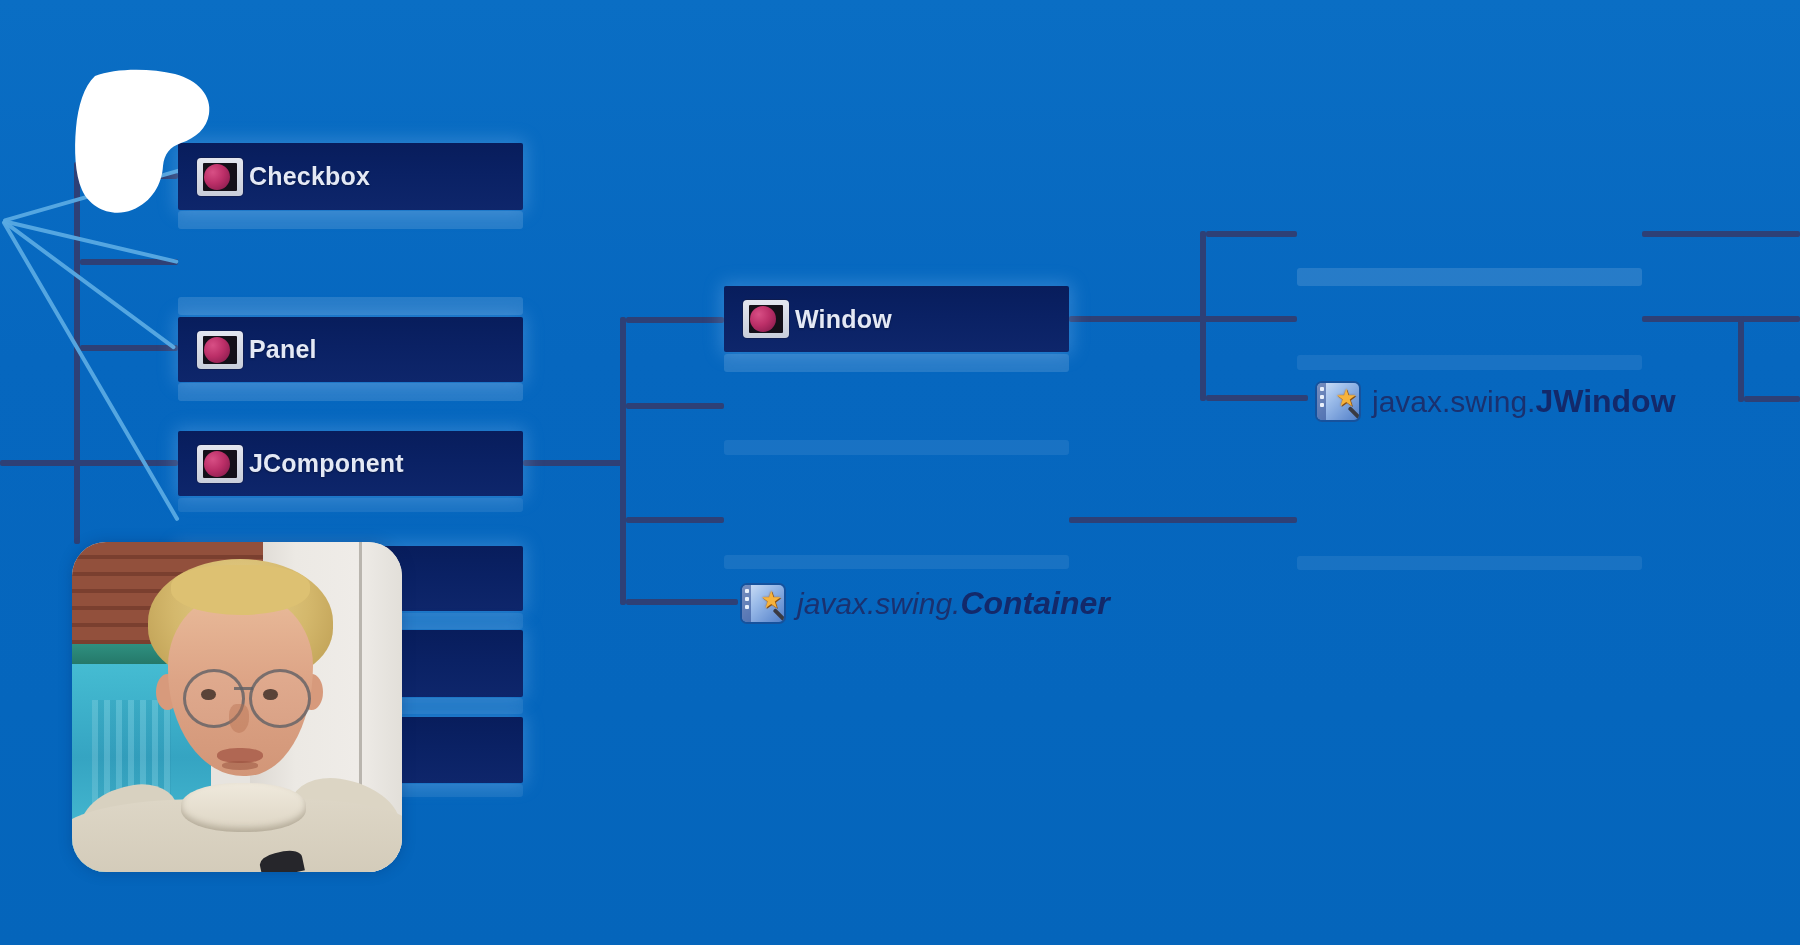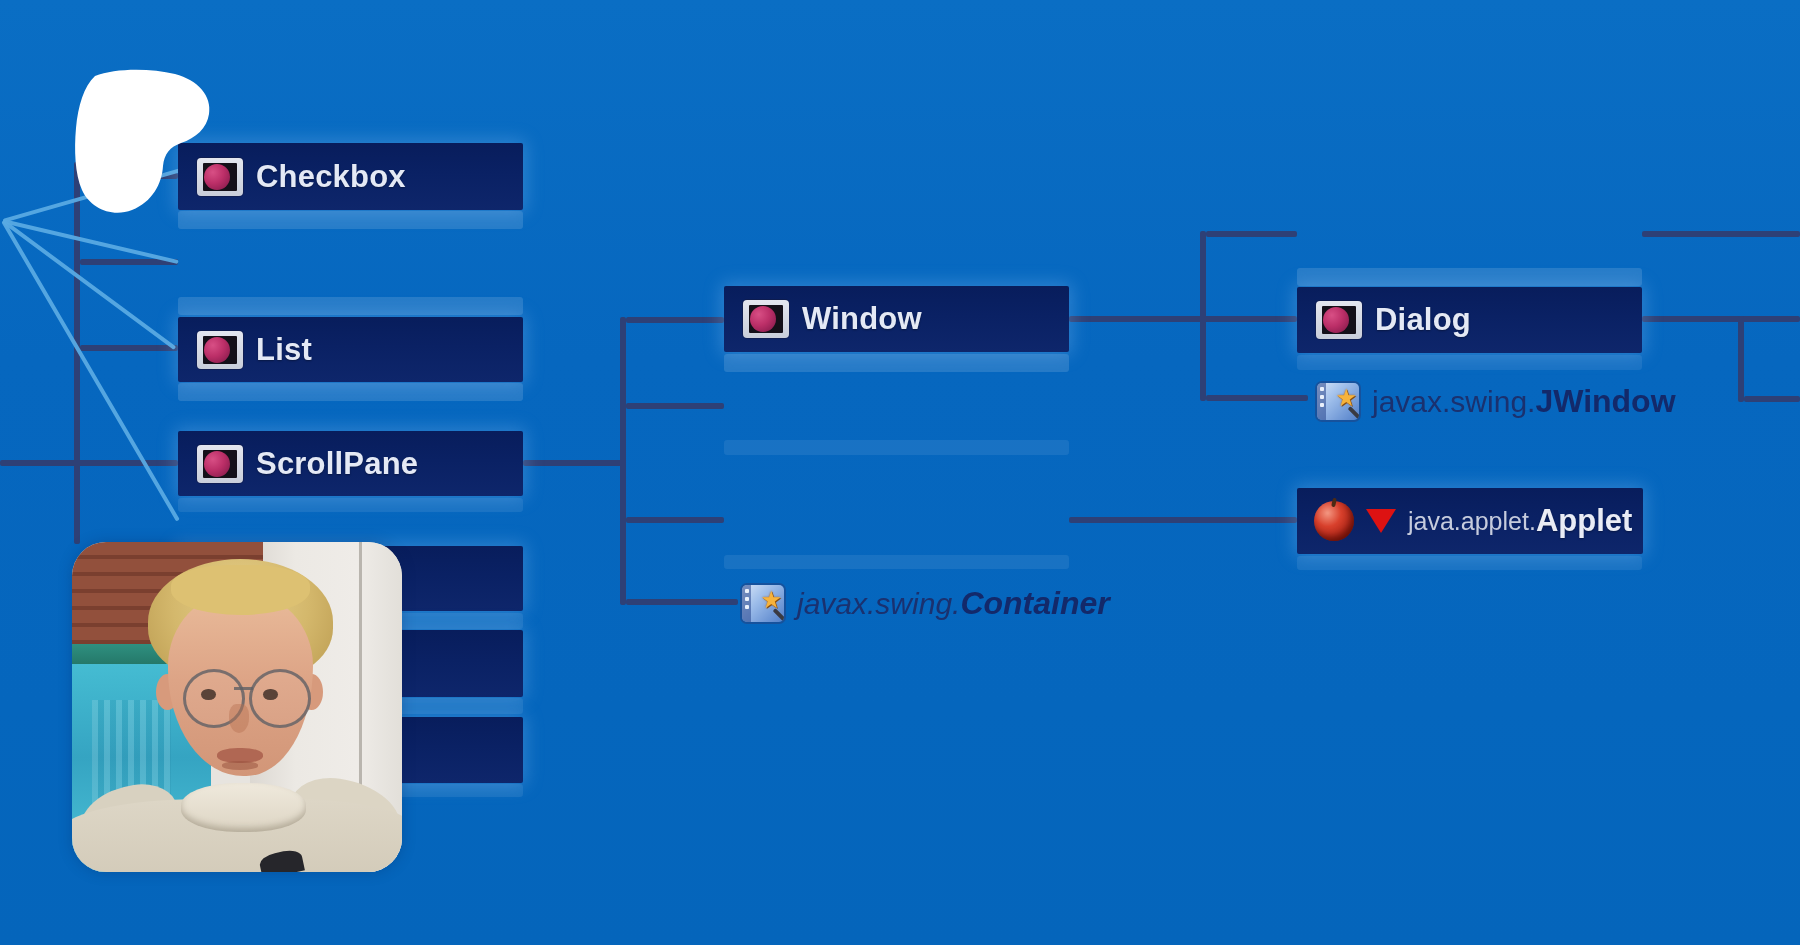--- a/index.html
+++ b/index.html
@@ -12,21 +12,21 @@
   .stripe.faint{background:rgba(255,255,255,0.08);}
   .ln{position:absolute;background:#2e4076;border-radius:2px;}
   .ray{position:absolute;height:4px;background:#59aae3;transform-origin:0 50%;border-radius:2px;opacity:.95;}
   .cbox{
     position:absolute;display:flex;align-items:center;
     background:linear-gradient(180deg,#081d5c 0%,#0a2164 45%,#0e266b 100%);
     border-radius:2px;
     box-shadow:0 0 18px 3px rgba(150,200,250,0.28);
   }
   .clabel{
-    margin-left:13px;font-size:31px;font-weight:700;color:#e4e9f5;
+    margin-left:6px;font-size:25px;font-weight:700;color:#e4e9f5;
     letter-spacing:.2px;text-shadow:0 1px 2px rgba(0,0,0,.35);
   }
   
   .cicon{position:relative;width:46px;height:38px;margin-left:19px;flex:0 0 auto;
     background:linear-gradient(180deg,#e3e6ef,#c9ceda);border-radius:4px;
     box-shadow:0 0 0 1px rgba(20,25,60,.45);}
   .cicon-in{position:absolute;left:6px;top:5px;right:6px;bottom:5px;background:#141019;overflow:hidden;border-radius:1px;}
   .cicon-ball{position:absolute;left:1px;top:50%;width:26px;height:26px;margin-top:-13px;border-radius:50%;
     background:radial-gradient(circle at 34% 32%,#d84f85 0%,#bc2f68 45%,#8d1d4f 85%);}
   
@@ -137,29 +137,29 @@
         </span>
       </span>
     <span class="clabel">Checkbox</span>
   </div>
   <div class="cbox" style="left:178px;top:317px;width:345px;height:65px">
     <span class="cicon">
         <span class="cicon-in">
           <span class="cicon-ball"></span>
         </span>
       </span>
-    <span class="clabel">List</span>
+    <span class="clabel">Panel</span>
   </div>
   <div class="cbox" style="left:178px;top:431px;width:345px;height:65px">
     <span class="cicon">
         <span class="cicon-in">
           <span class="cicon-ball"></span>
         </span>
       </span>
-    <span class="clabel">ScrollPane</span>
+    <span class="clabel">JComponent</span>
   </div>
 
   <div class="cbox" style="left:178px;top:546px;width:345px;height:65px"></div>
   <div class="cbox" style="left:178px;top:630px;width:345px;height:67px"></div>
   <div class="cbox" style="left:178px;top:717px;width:345px;height:66px"></div>
 
   <div class="cbox" style="left:724px;top:286px;width:345px;height:66px">
     <span class="cicon">
         <span class="cicon-in">
           <span class="cicon-ball"></span>
@@ -176,50 +176,34 @@
         </span>
       <span class="wicon-star">★</span>
       <span class="wicon-wand"></span>
     </span>
     <span class="sref-text">
       <span class="sref-prefix">javax.swing.</span>
         <span class="sref-name">Container</span>
     </span>
   </div>
 
-  <div class="cbox" style="left:1297px;top:287px;width:345px;height:66px">
-    <span class="cicon">
-        <span class="cicon-in">
-          <span class="cicon-ball"></span>
-        </span>
-      </span>
-    <span class="clabel">Dialog</span>
-  </div>
   <div class="sref" style="left:1317px;top:383px;height:36px">
     <span class="wicon">
       <span class="wicon-strip">
           <i></i>
           <i></i>
           <i></i>
         </span>
       <span class="wicon-star">★</span>
       <span class="wicon-wand"></span>
     </span>
     <span class="sref-text">
       <span class="sref-prefix">javax.swing.</span>
         <span class="sref-name">JWindow</span>
     </span>
-  </div>
-  <div class="cbox" style="left:1297px;top:488px;width:346px;height:66px">
-    <span class="apple">
-        <span class="apple-stem"></span>
-      </span>
-    <span class="tri"></span>
-    <span class="aprefix">java.applet.</span>
-      <span class="aname">Applet</span>
   </div>
 
   <svg class="blob" width="146" height="168" viewBox="0 0 146 168">
     <path fill="#ffffff" d="M 25,24 C 45,16 80,16 105,22 C 128,28 142,44 139,62 C 137,76 126,86 111,91 C 100,95 94,102 93,114 C 92,132 82,150 62,158 C 42,166 20,156 12,138 C 5,122 4,98 6,76 C 8,54 14,34 25,24 Z"></path>
   </svg>
 
   <div class="photo">
     <div class="ph ph-door"></div>
     <div class="ph ph-doorline"></div>
     <div class="ph ph-brick"></div>

